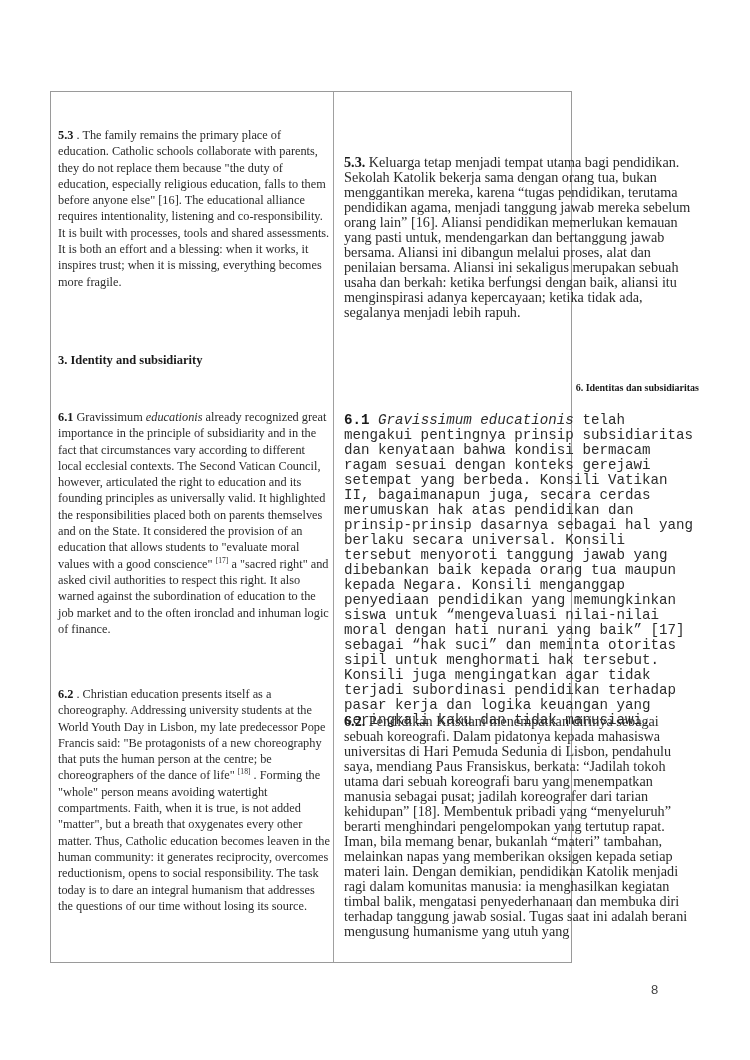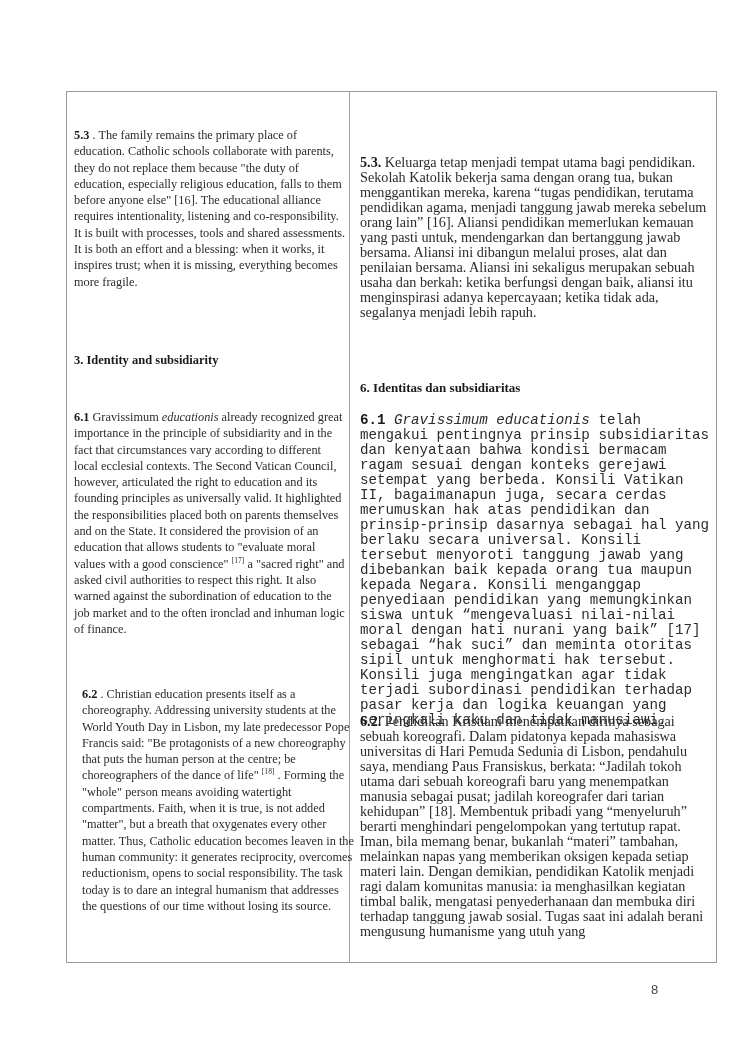--- a/index.html
+++ b/index.html
@@ -1,29 +1,29 @@
 <!DOCTYPE html>
 <html><head>
 <meta charset="utf-8">
 <style>
   html, body { margin: 0; padding: 0; background: #ffffff; }
   body { width: 750px; height: 1060px; position: relative; overflow: hidden; }
   .page { position: absolute; left: 0; top: 0; width: 750px; height: 1060px; background: #fff; }
   .table {
-    position: absolute; left: 66px; top: 91px; width: 651px; height: 872px;
+    position: absolute; left: 50px; top: 91px; width: 522px; height: 872px;
     border: 1.5px solid #9a9a9a; box-sizing: border-box;
   }
   .col-divider { position: absolute; left: 282px; top: 0; bottom: 0; width: 0; border-left: 1.5px solid #a0a0a0; }
   .cell { position: absolute; font-family: "Liberation Serif", "DejaVu Serif", serif; color: #2b2b2b; }
   .left { left: 7px; width: 272px; font-size: 12.3px; line-height: 16.3px; }
   .right { left: 293px; width: 355px; font-size: 14.2px; line-height: 15px; margin-top: 28px; }
   .num { font-weight: bold; color: #1a1a1a; }
   .heading { font-weight: bold; color: #1a1a1a; }
   .left.heading { font-size: 12.5px; }
-  .right.heading { font-size: 13px; }
+  .right.heading { font-size: 10px; text-align: right; }
   sup { font-size: 0.62em; vertical-align: super; line-height: 0; }
   .page-number {
     position: absolute; left: 651px; top: 982px;
     font-family: "Liberation Sans", "DejaVu Sans", sans-serif; font-size: 13px; color: #444;
   }
 </style>
 </head>
 <body>
 
 <div class="page">
@@ -39,21 +39,21 @@
 
     <div class="cell left heading" style="top:260px;">3. Identity and subsidiarity</div>
     <div class="cell left" style="top:293px;margin-top:24px;">
       <span class="num">6.1</span><span> Gravissimum </span><i>educationis</i><span> already recognized great importance in the principle of subsidiarity and in the fact that circumstances vary according to different local ecclesial contexts. The Second Vatican Council, however, articulated the right to education and its founding principles as universally valid. It highlighted the responsibilities placed both on parents themselves and on the State. It considered the provision of an education that allows students to "evaluate moral values with a good conscience" </span><sup>[17]</sup><span> a "sacred right" and asked civil authorities to respect this right. It also warned against the subordination of education to the job market and to the often ironclad and inhuman logic of finance.</span>
     </div>
     <div class="cell right heading" style="top:260px;">6. Identitas dan subsidiaritas</div>
     <div class="cell right" style="top:293px;font-family:Liberation Mono, monospace;">
       <span class="num">6.1</span><i> Gravissimum educationis</i><span> telah mengakui pentingnya prinsip subsidiaritas dan kenyataan bahwa kondisi bermacam ragam sesuai dengan konteks gerejawi setempat yang berbeda. Konsili Vatikan II, bagaimanapun juga, secara cerdas merumuskan hak atas pendidikan dan prinsip-prinsip dasarnya sebagai hal yang berlaku secara universal. Konsili tersebut menyoroti tanggung jawab yang dibebankan baik kepada orang tua maupun kepada Negara. Konsili menganggap penyediaan pendidikan yang memungkinkan siswa untuk “mengevaluasi nilai-nilai moral dengan hati nurani yang baik” [17] sebagai “hak suci” dan meminta otoritas sipil untuk menghormati hak tersebut. Konsili juga mengingatkan agar tidak terjadi subordinasi pendidikan terhadap pasar kerja dan logika keuangan yang seringkali kaku dan tidak manusiawi.</span>
     </div>
 
-    <div class="cell left" style="top:594px;margin-left:8px;">
+    <div class="cell left" style="top:594px;">
       <span class="num">6.2</span><span> . Christian education presents itself as a choreography. Addressing university students at the World Youth Day in Lisbon, my late predecessor Pope Francis said: "Be protagonists of a new choreography that puts the human person at the centre; be choreographers of the dance of life" </span><sup>[18]</sup><span> . Forming the "whole" person means avoiding watertight compartments. Faith, when it is true, is not added "matter", but a breath that oxygenates every other matter. Thus, Catholic education becomes leaven in the human community: it generates reciprocity, overcomes reductionism, opens to social responsibility. The task today is to dare an integral humanism that addresses the questions of our time without losing its source.</span>
     </div>
     <div class="cell right" style="top:594px;">
       <span class="num">6.2.</span><span> Pendidikan Kristiani menempatkan dirinya sebagai sebuah koreografi. Dalam pidatonya kepada mahasiswa universitas di Hari Pemuda Sedunia di Lisbon, pendahulu saya, mendiang Paus Fransiskus, berkata: “Jadilah tokoh utama dari sebuah koreografi baru yang menempatkan manusia sebagai pusat; jadilah koreografer dari tarian kehidupan” [18]. Membentuk pribadi yang “menyeluruh” berarti menghindari pengelompokan yang tertutup rapat. Iman, bila memang benar, bukanlah “materi” tambahan, melainkan napas yang memberikan oksigen kepada setiap materi lain. Dengan demikian, pendidikan Katolik menjadi ragi dalam komunitas manusia: ia menghasilkan kegiatan timbal balik, mengatasi penyederhanaan dan membuka diri terhadap tanggung jawab sosial. Tugas saat ini adalah berani mengusung humanisme yang utuh yang</span>
     </div>
   </div>
 
   <div class="page-number">8</div>
 </div>
 

